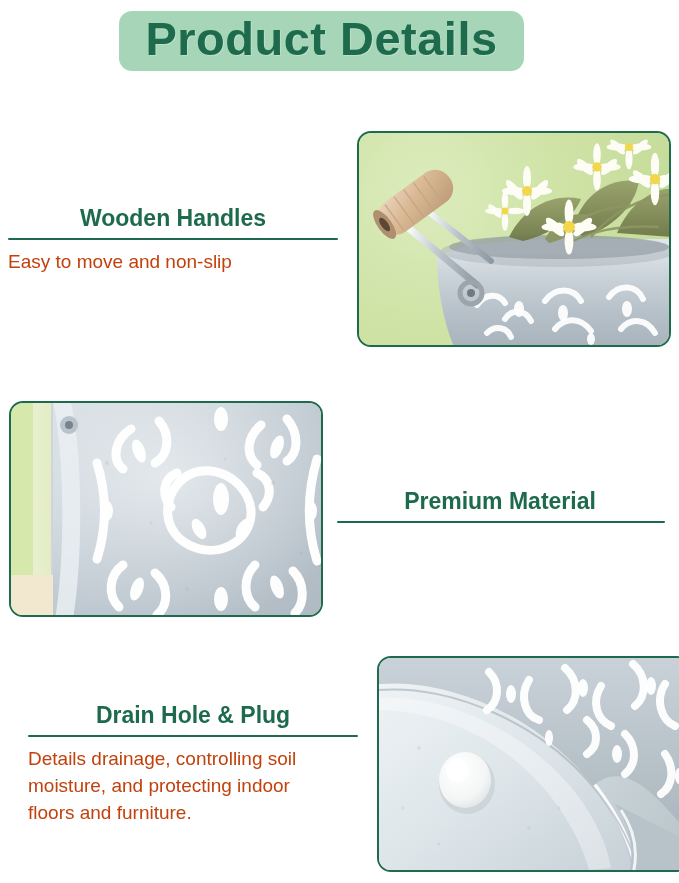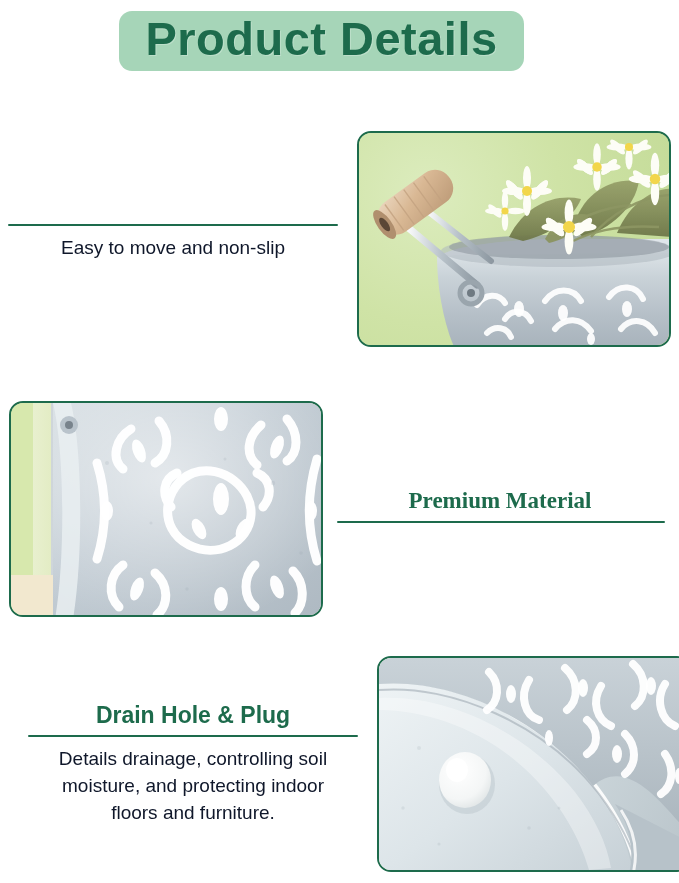--- a/index.html
+++ b/index.html
@@ -82,30 +82,29 @@
     white-space: nowrap;
   }
   .feature-rule {
     height: 2px;
     background: #1d6b4c;
     margin: 6px 0 8px 0;
     border-radius: 1px;
   }
   .feature-body {
     font-size: 19px;
-    color: #0f172a;
-    text-align: center;
+    color: #c2410c;
     line-height: 27px;
   }
   .feature-body div { white-space: nowrap; }
 
   
   #text-1 { padding-left: 8px; padding-right: 10px; }
   #text-1 .feature-rule { width: 330px; }
-  #text-2 { padding-left: 6px; padding-right: 16px; font-family: Liberation Serif, serif; }
+  #text-2 { padding-left: 6px; padding-right: 16px; }
   #text-2 .feature-rule { width: 328px; }
   #text-3 { padding-left: 8px; padding-right: 10px; }
   #text-3 .feature-rule { width: 330px; }
 
   
   .photo {
     position: relative;
     width: 314px;
     height: 216px;
     border: 2px solid #1d6b4c;
@@ -155,20 +154,21 @@
 
 <div class="title-wrap">
   <div class="title-banner">
     <div class="title-text">Product Details</div>
   </div>
 </div>
 
 <div class="row" id="row-1">
 
   <div class="cell-text" id="text-1">
+    <div class="feature-heading">Wooden Handles</div>
     <div class="feature-rule"></div>
     <div class="feature-body">
       <div>Easy to move and non-slip</div>
     </div>
   </div>
 
   <div class="cell-photo">
     <div class="photo p1">
       <div class="p1-bg"></div>
       <svg viewBox="0 0 314 216" width="314" height="216">

